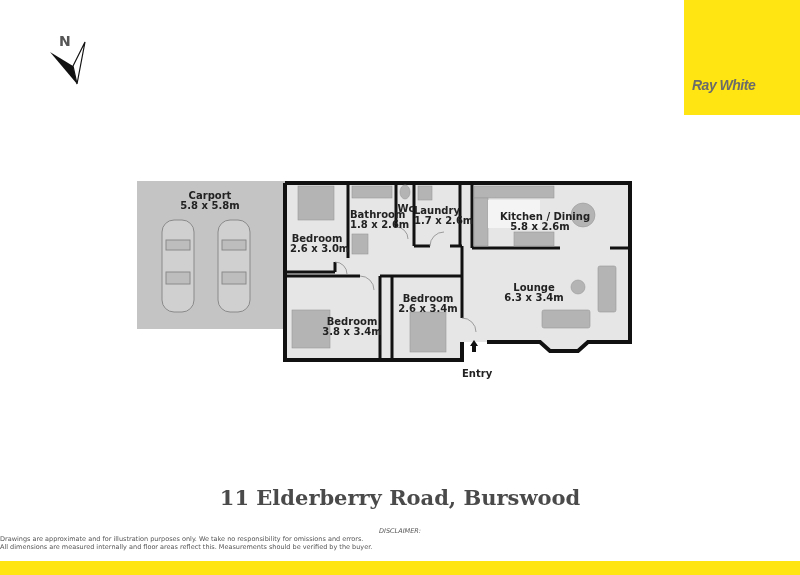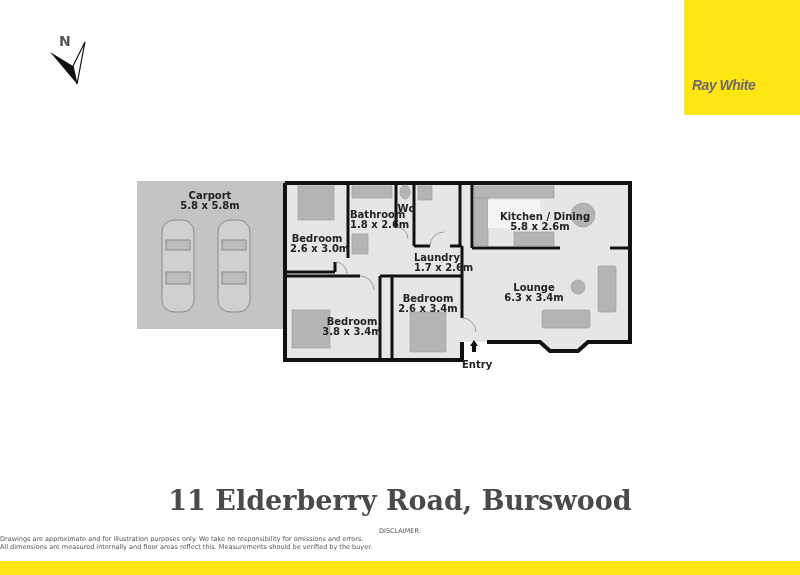--- a/index.html
+++ b/index.html
@@ -2,22 +2,22 @@
 <html><head>
   <meta charset="utf-8">
   <style>
     html, body { margin: 0; padding: 0; }
     body { width: 800px; height: 575px; background: #ffffff; position: relative; overflow: hidden; font-family: "DejaVu Sans", sans-serif; }
     .brand-box { position: absolute; left: 684px; top: 0; width: 116px; height: 115px; background: #ffe512; }
     .brand-text { position: absolute; left: 692px; top: 77px; font-family: "Liberation Sans", sans-serif; font-weight: bold; font-style: italic; font-size: 14px; color: #6b6b6b; letter-spacing: -0.5px; }
     .compass { position: absolute; left: 44px; top: 30px; width: 50px; height: 60px; }
     .plan { position: absolute; left: 0; top: 0; width: 800px; height: 575px; }
     .label { position: absolute; font-family: "DejaVu Sans", sans-serif; font-weight: bold; font-size: 10px; color: #222; text-align: center; line-height: 10px; white-space: nowrap; }
-    .title { position: absolute; left: 0; top: 485px; width: 800px; text-align: center; font-family: "DejaVu Serif", serif; font-weight: bold; font-size: 27px; color: #4a4a4a; }
-    .disc-head { position: absolute; left: 0; top: 527px; width: 800px; text-align: center; font-family: "DejaVu Sans", sans-serif; font-size: 6.5px; color: #555; }
+    .title { position: absolute; left: 0; top: 485px; width: 800px; text-align: center; font-family: "DejaVu Serif", serif; font-weight: bold; font-size: 21px; color: #4a4a4a; }
+    .disc-head { position: absolute; left: 0; top: 527px; width: 800px; text-align: center; font-family: "DejaVu Sans", sans-serif; font-size: 6.5px; color: #555; font-style: italic; }
     .disc-line { position: absolute; left: 0; width: 800px; text-align: left; font-family: "DejaVu Sans", sans-serif; font-size: 6.5px; color: #555; }
     .footer-bar { position: absolute; left: 0; top: 561px; width: 800px; height: 14px; background: #ffe512; }
   </style>
 </head>
 <body>
 
 <div class="brand-box"></div>
 <div class="brand-text">Ray White</div>
 
 <div class="compass">
@@ -108,39 +108,39 @@
 </div>
 <div class="label" style="left:290px;top:234px;width:54px;">
   <div>Bedroom</div>
   <div>2.6 x 3.0m</div>
 </div>
 <div class="label" style="left:350px;top:210px;width:46px;text-align:right;">
   <div>Bathroom</div>
   <div>1.8 x 2.6m</div>
 </div>
 <div class="label" style="left:397px;top:204px;width:18px;">Wc</div>
-<div class="label" style="left:414px;top:206px;width:40px;margin-top:47px;">
+<div class="label" style="left:414px;top:206px;width:40px;">
   <div>Laundry</div>
   <div>1.7 x 2.6m</div>
 </div>
 <div class="label" style="left:500px;top:212px;width:80px;text-align:center;">
   <div>Kitchen / Dining</div>
   <div>5.8 x 2.6m</div>
 </div>
 <div class="label" style="left:322px;top:317px;width:60px;">
   <div>Bedroom</div>
   <div>3.8 x 3.4m</div>
 </div>
 <div class="label" style="left:398px;top:294px;width:60px;">
   <div>Bedroom</div>
   <div>2.6 x 3.4m</div>
 </div>
 <div class="label" style="left:504px;top:283px;width:60px;">
   <div>Lounge</div>
   <div>6.3 x 3.4m</div>
 </div>
-<div class="label" style="left:462px;top:360px;width:30px;text-align:right;">Entry</div>
+<div class="label" style="left:462px;top:369px;width:30px;text-align:right;">Entry</div>
 
 <div class="title">11 Elderberry Road, Burswood</div>
 <div class="disc-head">DISCLAIMER:</div>
 <div class="disc-line" style="top:535px;">Drawings are approximate and for illustration purposes only. We take no responsibility for omissions and errors.</div>
 <div class="disc-line" style="top:543px;">All dimensions are measured internally and floor areas reflect this. Measurements should be verified by the buyer.</div>
 <div class="footer-bar"></div>
 
 </body></html>

